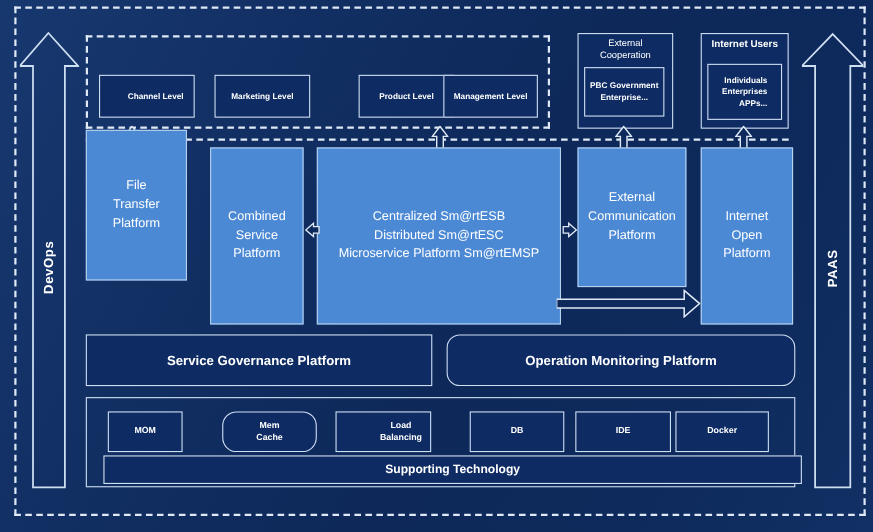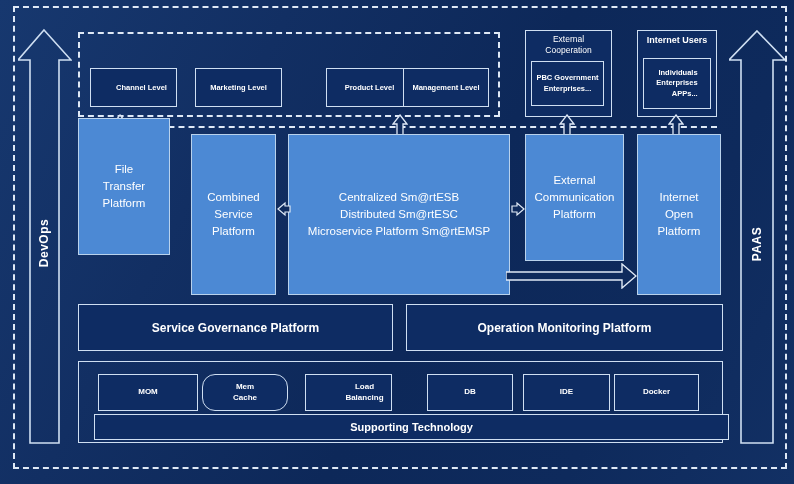--- a/index.html
+++ b/index.html
@@ -55,21 +55,21 @@
     </div>
   <div class="abs darkbox level-label" style="left:403px;top:68px;width:86px;height:39px;">
       <span>Management Level</span>
     </div>
 
   <div class="abs darkbox" style="left:525px;top:30px;width:87px;height:87px;flex-direction:column;justify-content:flex-start;padding-top:3px;">
     <div class="pre" style="font-size:8.5px;line-height:1.25;font-weight:400;">External
 Cooperation</div>
     <div class="abs darkbox small-label pre" style="left:5px;top:30px;width:73px;height:45px;">
       <span>PBC Government
-Enterprises...</span>
+Enterprise...</span>
     </div>
   </div>
 
   <div class="abs darkbox" style="left:637px;top:30px;width:80px;height:87px;flex-direction:column;justify-content:flex-start;padding-top:4px;">
     <div style="font-size:9px;font-weight:700;">Internet Users</div>
     <div class="abs darkbox small-label pre" style="left:5px;top:27px;width:68px;height:51px;text-align:right;">
       <span>Individuals
 Enterprises
 APPs...</span>
     </div>
@@ -138,26 +138,26 @@
 
   <div class="abs" style="left:506px;top:263px;">
     <svg width="131" height="26" viewBox="0 0 131 26">
       <polygon points="0,9 116,9 116,1 130,13 116,25 116,17 0,17" fill="#0e2a5c" stroke="#dfe9f6" stroke-width="1.4"></polygon>
     </svg>
   </div>
 
   <div class="abs darkbox gov-label" style="left:78px;top:304px;width:315px;height:47px;">
     <span>Service Governance Platform</span>
   </div>
-  <div class="abs darkbox gov-label" style="left:406px;top:304px;width:317px;height:47px;">
+  <div class="abs darkbox gov-label" style="left:406px;top:304px;width:317px;height:47px;border-radius:12px;">
     <span>Operation Monitoring Platform</span>
   </div>
 
   <div class="abs" style="left:78px;top:361px;width:645px;height:82px;border:1.5px solid #cfdff2;"></div>
-  <div class="abs darkbox tech-label pre" style="left:98px;top:374px;width:100px;height:37px;"><span>MOM</span></div>
+  <div class="abs darkbox tech-label pre" style="left:98px;top:374px;width:68px;height:37px;"><span>MOM</span></div>
   <div class="abs darkbox tech-label pre" style="left:202px;top:374px;width:86px;height:37px;border-radius:13px;"><span>Mem
 Cache</span></div>
   <div class="abs darkbox tech-label pre" style="left:305px;top:374px;width:87px;height:37px;padding-left:32px;"><span>Load
 Balancing</span></div>
   <div class="abs darkbox tech-label pre" style="left:408px;top:374px;width:86px;height:37px;margin-left:19px;"><span>DB</span></div>
   <div class="abs darkbox tech-label pre" style="left:511px;top:374px;width:87px;height:37px;margin-left:12px;"><span>IDE</span></div>
   <div class="abs darkbox tech-label pre" style="left:614px;top:374px;width:85px;height:37px;"><span>Docker</span></div>
 
   <div class="abs darkbox" style="left:94px;top:414px;width:635px;height:26px;font-size:11px;font-weight:700;">
     <span>Supporting Technology</span>

